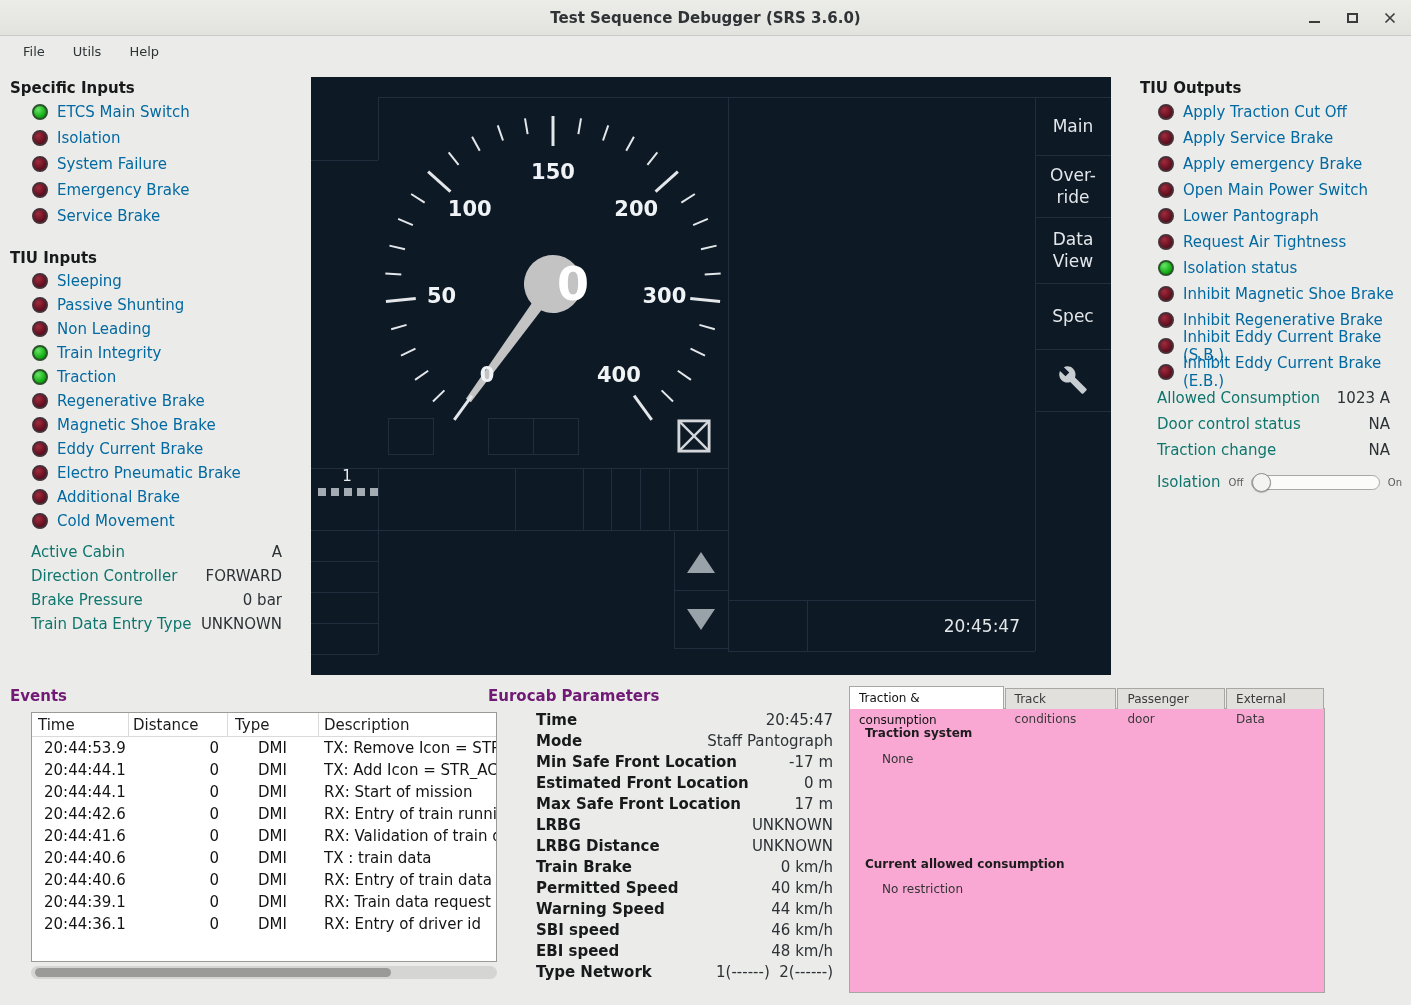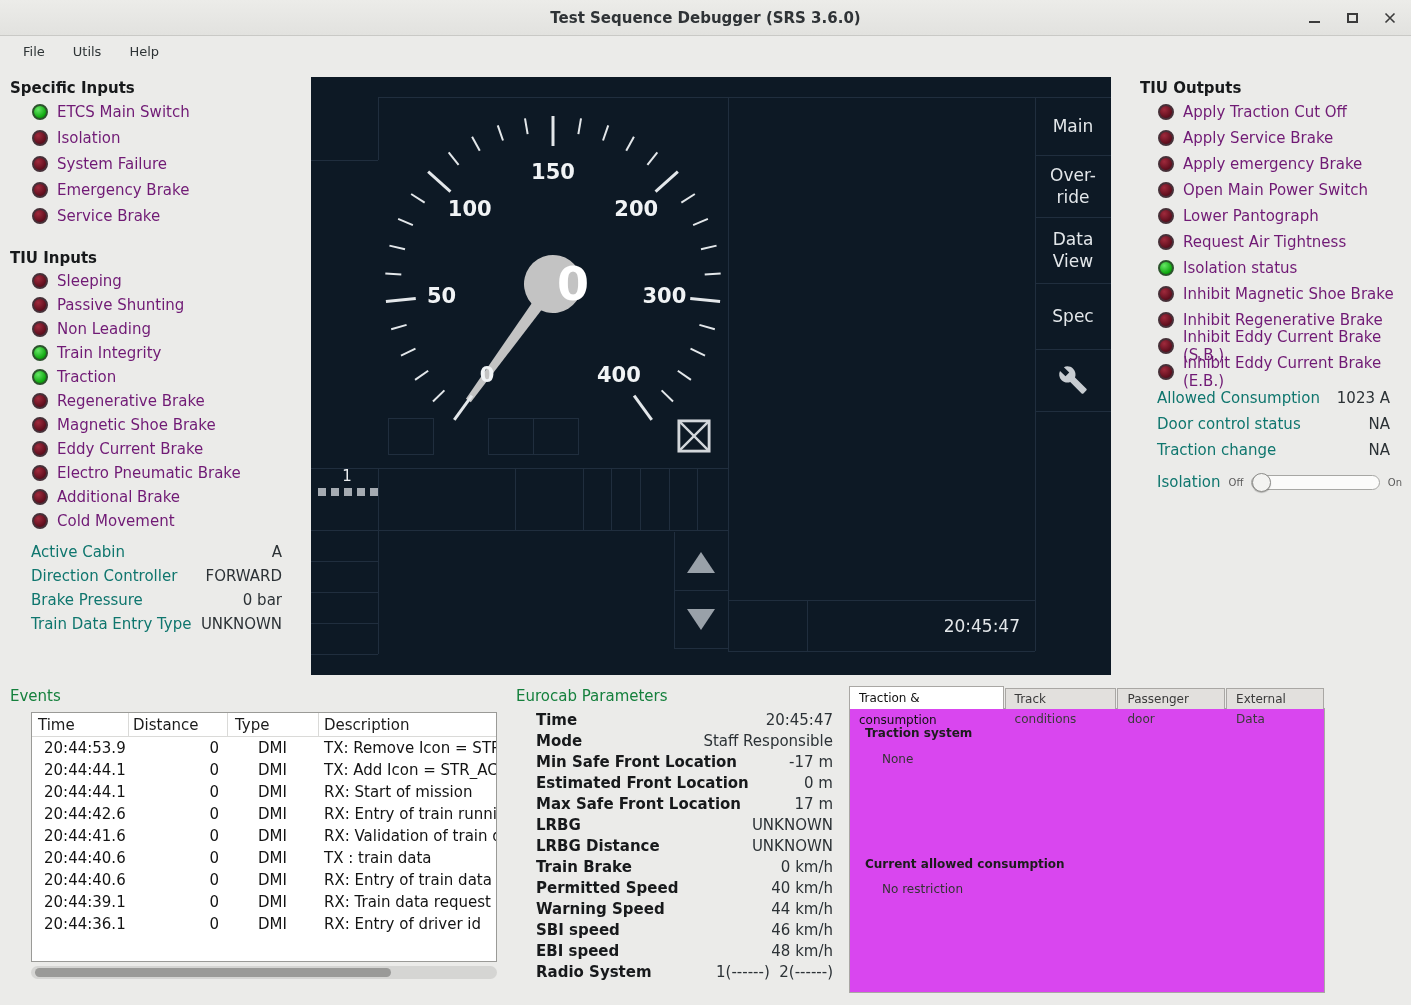--- a/index.html
+++ b/index.html
@@ -17,21 +17,21 @@
   .menu-item{padding:3px 11px;font-size:13px;color:#2e3436}
 
   
   .sec{position:absolute}
   .sec-title{font-weight:bold;height:20px;color:#17191b}
   .led-row{display:flex;align-items:center;gap:9px;padding-left:22px}
   .h26{height:26px}.h24{height:24px}
   .led{width:16px;height:16px;border-radius:50%;flex:0 0 16px}
   .led[data-state="off"]{background:radial-gradient(circle at 35% 30%,#a02a3c,#5c0d1c 72%);border:2px solid #463038}
   .led[data-state="on"]{background:radial-gradient(circle at 35% 30%,#66e766,#0aa50a 72%);border:2px solid #2c532c}
-  .led-label{color:#701a75}
+  .led-label{color:#0369a1}
   .info-row{display:flex;justify-content:space-between;align-items:center;height:24px;padding-left:21px}
   .info-label{font-weight:normal;color:#0f766e}
   .info-value{color:#2c3236}
   .out-row{display:flex;justify-content:space-between;align-items:center;height:26px;padding-left:17px;padding-right:12px}
   .iso-row{display:flex;align-items:center;height:26px;padding-left:17px;gap:8px;margin-top:6px}
   .iso-mini{font-size:10px;color:#5a5a5a}
   .iso-slider{position:relative;width:134px;height:15px;background:#fbfbfa;border:1px solid #a7a7a4;border-radius:8px}
   .iso-knob{position:absolute;left:0;top:-3px;width:19px;height:19px;border-radius:50%;background:#f3f3f1;border:1px solid #8d8d8a;box-shadow:0 1px 1px rgba(0,0,0,.25)}
 
   
@@ -44,21 +44,21 @@
   .dmi-btn{position:absolute;left:724px;width:76px;display:flex;flex-direction:column;align-items:center;justify-content:center;color:#e3e7ea;font-size:17px;line-height:22px}
   .dmi-time{position:absolute;left:496px;top:523px;width:220px;height:51px;display:flex;align-items:center;justify-content:flex-end;color:#e3e7ea;font-size:17px;padding-right:7px}
   .lvl-num{position:absolute;left:6px;top:390px;width:60px;text-align:center;color:#e9ecef;font-size:15px}
   .lvl-squares{position:absolute;left:7px;top:411px;display:flex;gap:5px}
   .lvl-squares i{display:block;width:8px;height:8px;background:#a5abb2}
   .tri-up{position:absolute;left:376px;top:475px;width:0;height:0;border-left:14px solid transparent;border-right:14px solid transparent;border-bottom:21px solid #99a1a9}
   .tri-down{position:absolute;left:376px;top:532px;width:0;height:0;border-left:14px solid transparent;border-right:14px solid transparent;border-top:21px solid #99a1a9}
   .lx-icon{position:absolute}
 
   
-  .block-title{position:absolute;font-weight:normal;color:#15803d}
+  .block-title{position:absolute;font-weight:bold;color:#701a75}
   .ev-table{position:absolute;left:31px;top:712px;width:466px;height:250px;background:#fff;border:1px solid #9a9a97;overflow:hidden}
   .ev-head{display:flex;height:24px;border-bottom:1px solid #dadad8;background:#fff;color:#1b1b1b;align-items:center}
   .ev-head>div{height:100%;display:flex;align-items:center;border-right:1px solid #dadad8}
   .ev-head>div:last-child{border-right:none}
   .c-time{width:97px}.c-dist{width:99px}.c-type{width:91px}.c-desc{flex:1;min-width:0}
   .ev-head .c-time{padding-left:6px}.ev-head .c-dist{padding-left:4px}.ev-head .c-type{padding-left:7px}.ev-head .c-desc{padding-left:5px}
   .ev-row{display:flex;height:22px;align-items:center;color:#141414}
   .ev-row .c-time{padding-left:12px}
   .ev-row .c-dist{text-align:right;padding-right:9px}
   .ev-row .c-type{padding-left:30px}
@@ -70,21 +70,21 @@
   .eu-rows{position:absolute;left:536px;top:709px;width:297px}
   .eu-row{display:flex;justify-content:space-between;align-items:center;height:21px}
   .eu-label{font-weight:bold;color:#17191b}
   .eu-value{color:#2c3236;white-space:pre}
 
   
   .tabbox{position:absolute;left:849px;top:686px;width:476px;height:307px}
   .tabs{position:absolute;left:0;top:0;height:23px;display:flex;align-items:flex-end;z-index:2}
   .tab{height:21px;line-height:20px;padding:0 9px;font-size:12px;background:#e2e0dd;border:1px solid #a9a7a4;border-bottom:none;color:#3a3a3a;margin-right:1px}
   .tab.active{height:23px;line-height:22px;background:#fff;color:#111}
-  .tab-body{position:absolute;left:0;top:22px;right:0;bottom:0;background:#d946ef;border:1px solid #a9a7a4}
+  .tab-body{position:absolute;left:0;top:22px;right:0;bottom:0;background:#f9a8d4;border:1px solid #a9a7a4}
   .tb-title{position:absolute;left:15px;font-weight:bold;font-size:12px;color:#1c1c1c}
   .tb-value{position:absolute;left:32px;font-size:12px;color:#333}
 </style>
 </head>
 <body>
 
 <div class="app">
 
   <header class="titlebar">
     <div class="win-title">Test Sequence Debugger (SRS 3.6.0)</div>
@@ -451,29 +451,29 @@
         <div class="c-time">20:44:36.1</div>
         <div class="c-dist">0</div>
         <div class="c-type">DMI</div>
         <div class="c-desc">RX: Entry of driver id</div>
       </div>
   </div>
   <div class="ev-scroll">
       <div class="ev-thumb"></div>
     </div>
 
-  <div class="block-title" style="left:516px;top:687px">Eurocab Parameters</div>
+  <div class="block-title" style="left:488px;top:687px">Eurocab Parameters</div>
   <div class="eu-rows">
     <div class="eu-row">
         <span class="eu-label">Time</span>
         <span class="eu-value">20:45:47</span>
       </div>
     <div class="eu-row">
         <span class="eu-label">Mode</span>
-        <span class="eu-value">Staff Responsible</span>
+        <span class="eu-value">Staff Pantograph</span>
       </div>
     <div class="eu-row">
         <span class="eu-label">Min Safe Front Location</span>
         <span class="eu-value">-17 m</span>
       </div>
     <div class="eu-row">
         <span class="eu-label">Estimated Front Location</span>
         <span class="eu-value">0 m</span>
       </div>
     <div class="eu-row">
@@ -502,21 +502,21 @@
       </div>
     <div class="eu-row">
         <span class="eu-label">SBI speed</span>
         <span class="eu-value">46 km/h</span>
       </div>
     <div class="eu-row">
         <span class="eu-label">EBI speed</span>
         <span class="eu-value">48 km/h</span>
       </div>
     <div class="eu-row">
-        <span class="eu-label">Radio System</span>
+        <span class="eu-label">Type Network</span>
         <span class="eu-value">1(------)  2(------)</span>
       </div>
   </div>
 
   <div class="tabbox">
     <div class="tabs">
       <div class="tab active">Traction &amp; consumption</div>
       <div class="tab">Track conditions</div>
       <div class="tab">Passenger door</div>
       <div class="tab">External Data</div>

